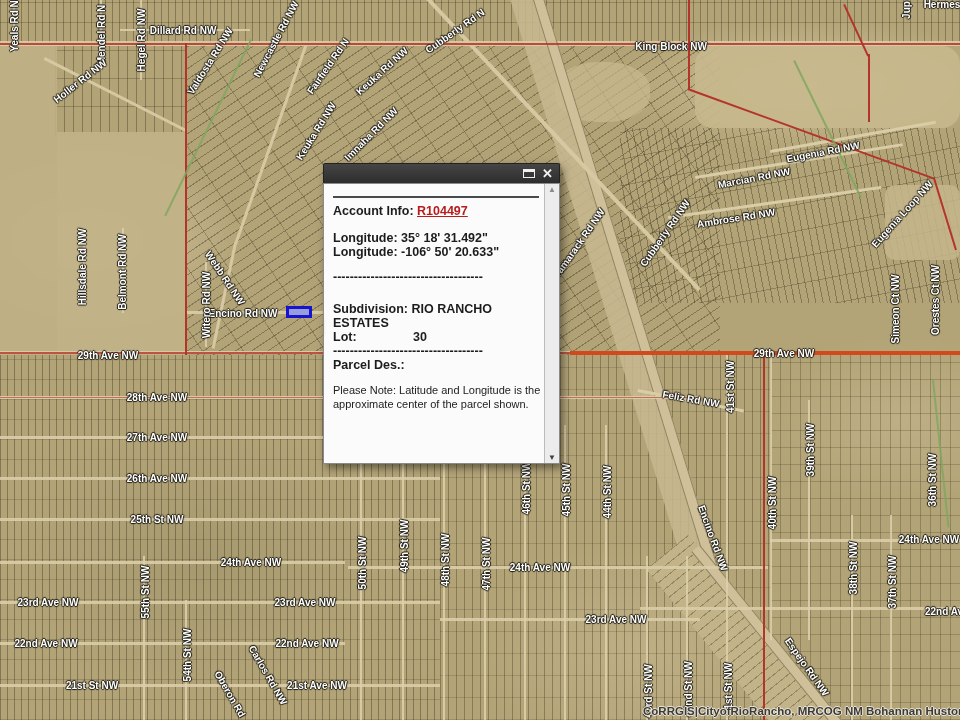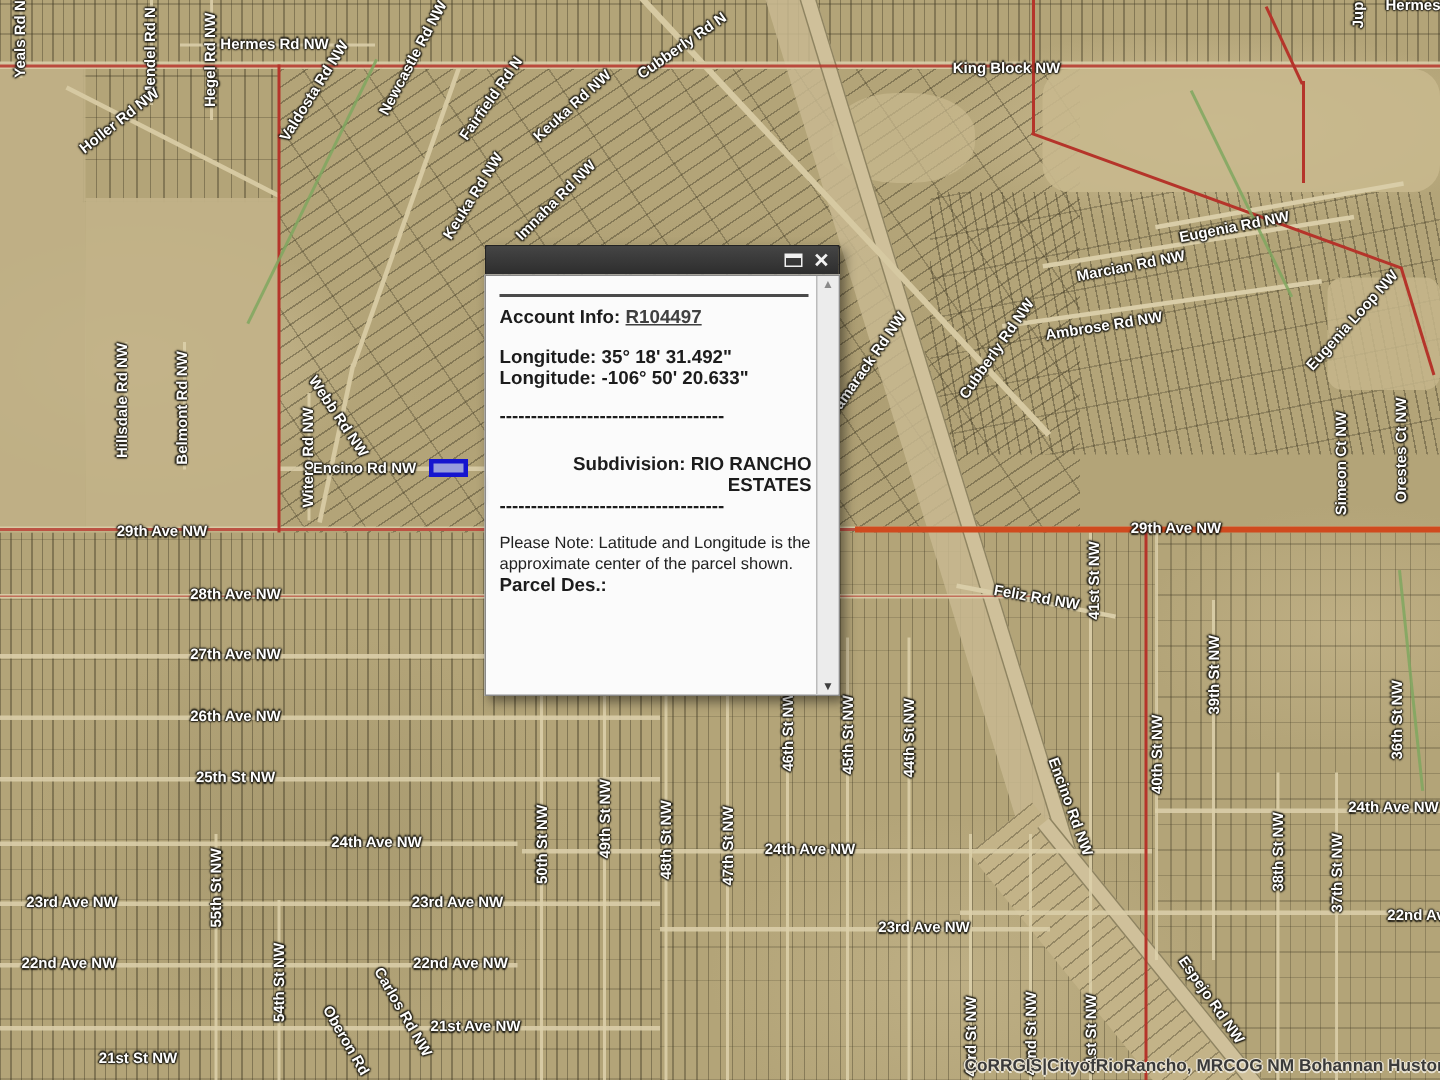--- a/index.html
+++ b/index.html
@@ -46,21 +46,21 @@
   .x-icon{color:#f2f2f2;font-size:13px;font-weight:bold;line-height:13px;cursor:pointer;}
   #popup-body{position:relative;height:279px;background:#fbfbfb;border:1px solid #8a8a8a;
     overflow:hidden;}
   #popup-content{position:absolute;left:0;top:0;right:15px;bottom:0;padding:7px 3px 0 9px;
     font-size:12.5px;font-weight:bold;color:#1c1c1c;line-height:14px;overflow:hidden;}
   #popup-scrollbar{position:absolute;right:0;top:0;width:15px;height:100%;background:#ececec;
     border-left:1px solid #bbb;box-sizing:border-box;}
   .sb-up{position:absolute;top:1px;left:0;width:100%;text-align:center;font-size:8px;color:#8a8a8a;cursor:pointer;}
   .sb-down{position:absolute;bottom:1px;left:0;width:100%;text-align:center;font-size:8px;color:#3f3f3f;cursor:pointer;}
   .hr-solid{border-bottom:2px solid #4a4a4a;margin:5px 0 6px 0;width:99%;}
-  .mt13{margin-top:13px;} .mt11{margin-top:11px;} .mt18{margin-top:18px;text-align:right;}
+  .mt13{margin-top:13px;} .mt11{margin-top:11px;} .mt18{margin-top:18px;}
   .kv{display:flex;} .kv .k{width:80px;flex:none;}
   a.acct{color:#17527e;text-decoration:underline;cursor:pointer;}
   #popup-note{font-weight:normal;font-size:11px;color:#222;line-height:14px;margin-top:11px;}
   #pointer{position:absolute;left:-13px;top:132px;width:0;height:0;
     border-top:9px solid transparent;border-bottom:9px solid transparent;
     border-right:13px solid #fbfbfb;filter:drop-shadow(-2px 2px 2px rgba(0,0,0,.3));}
   #sel-parcel{position:absolute;left:286px;top:306px;width:26px;height:12px;
     border:3px solid #1515cf;background:#979ddd;z-index:5;box-sizing:border-box;}
 </style>
 </head>
@@ -147,40 +147,40 @@
   <div class="seg redl" style="left:688px;top:88px;width:263px;height:2px;transform:rotate(20deg);z-index:4;"></div>
   <div class="seg redl" style="left:935px;top:178px;width:75px;height:2px;transform:rotate(73deg);z-index:4;"></div>
   <div class="seg redl" style="left:845px;top:4px;width:57px;height:2px;transform:rotate(65deg);z-index:4;"></div>
   <div class="redl" style="left:868px;top:54px;width:2px;height:68px;z-index:4;"></div>
 
   <div class="seg greenl" style="left:795px;top:60px;width:153px;height:2px;transform:rotate(64deg);z-index:4;"></div>
   <div class="seg greenl" style="left:934px;top:380px;width:148px;height:2px;transform:rotate(84deg);z-index:4;"></div>
   <div class="seg greenl" style="left:252px;top:40px;width:196px;height:2px;transform:rotate(116deg);z-index:4;"></div>
 
   <div>
-      <span class="lbl" style="left: 183px; top: 30px; transform: translate(-50%, -50%) rotate(0deg);">Hermes Rd NW</span>
+      <span class="lbl" style="left: 183px; top: 30px; transform: translate(-50%, -50%) rotate(0deg);">Dillard Rd NW</span>
       <span class="lbl" style="left: 671px; top: 46px; transform: translate(-50%, -50%) rotate(0deg);">King Block NW</span>
       <span class="lbl" style="left: 934px; top: 4px; transform: translate(-50%, -50%) rotate(0deg); padding-left: 16px;">Hermes</span>
       <span class="lbl" style="left: 243px; top: 313px; transform: translate(-50%, -50%) rotate(0deg);">Encino Rd NW</span>
       <span class="lbl" style="left: 108px; top: 355px; transform: translate(-50%, -50%) rotate(0deg);">29th Ave NW</span>
       <span class="lbl" style="left: 784px; top: 353px; transform: translate(-50%, -50%) rotate(0deg);">29th Ave NW</span>
       <span class="lbl" style="left: 157px; top: 397px; transform: translate(-50%, -50%) rotate(0deg);">28th Ave NW</span>
       <span class="lbl" style="left: 157px; top: 437px; transform: translate(-50%, -50%) rotate(0deg);">27th Ave NW</span>
       <span class="lbl" style="left: 157px; top: 478px; transform: translate(-50%, -50%) rotate(0deg);">26th Ave NW</span>
       <span class="lbl" style="left: 157px; top: 519px; transform: translate(-50%, -50%) rotate(0deg);">25th St NW</span>
       <span class="lbl" style="left: 251px; top: 562px; transform: translate(-50%, -50%) rotate(0deg);">24th Ave NW</span>
       <span class="lbl" style="left: 540px; top: 567px; transform: translate(-50%, -50%) rotate(0deg);">24th Ave NW</span>
       <span class="lbl" style="left: 929px; top: 539px; transform: translate(-50%, -50%) rotate(0deg);">24th Ave NW</span>
       <span class="lbl" style="left: 48px; top: 602px; transform: translate(-50%, -50%) rotate(0deg);">23rd Ave NW</span>
       <span class="lbl" style="left: 305px; top: 602px; transform: translate(-50%, -50%) rotate(0deg);">23rd Ave NW</span>
       <span class="lbl" style="left: 616px; top: 619px; transform: translate(-50%, -50%) rotate(0deg);">23rd Ave NW</span>
       <span class="lbl" style="left: 46px; top: 643px; transform: translate(-50%, -50%) rotate(0deg);">22nd Ave NW</span>
       <span class="lbl" style="left: 307px; top: 643px; transform: translate(-50%, -50%) rotate(0deg);">22nd Ave NW</span>
       <span class="lbl" style="left: 944px; top: 611px; transform: translate(-50%, -50%) rotate(0deg);">22nd Av</span>
-      <span class="lbl" style="left: 92px; top: 685px; transform: translate(-50%, -50%) rotate(0deg); margin-top: 21px;">21st St NW</span>
+      <span class="lbl" style="left: 92px; top: 685px; transform: translate(-50%, -50%) rotate(0deg);">21st St NW</span>
       <span class="lbl" style="left: 317px; top: 685px; transform: translate(-50%, -50%) rotate(0deg);">21st Ave NW</span>
       <span class="lbl" style="left: 14px; top: 26px; transform: translate(-50%, -50%) rotate(-90deg);">Yeals Rd N</span>
       <span class="lbl" style="left: 101px; top: 35px; transform: translate(-50%, -50%) rotate(-90deg);">Mendel Rd N</span>
       <span class="lbl" style="left: 141px; top: 40px; transform: translate(-50%, -50%) rotate(-90deg);">Hegel Rd NW</span>
       <span class="lbl" style="left: 906px; top: 10px; transform: translate(-50%, -50%) rotate(-90deg);">Jup</span>
       <span class="lbl" style="left: 82px; top: 267px; transform: translate(-50%, -50%) rotate(-90deg);">Hillsdale Rd NW</span>
       <span class="lbl" style="left: 122px; top: 272px; transform: translate(-50%, -50%) rotate(-90deg);">Belmont Rd NW</span>
       <span class="lbl" style="left: 206px; top: 305px; transform: translate(-50%, -50%) rotate(-90deg);">Witero Rd NW</span>
       <span class="lbl" style="left: 362px; top: 563px; transform: translate(-50%, -50%) rotate(-90deg);">50th St NW</span>
       <span class="lbl" style="left: 404px; top: 546px; transform: translate(-50%, -50%) rotate(-90deg);">49th St NW</span>
@@ -232,41 +232,45 @@
     <div id="popup-titlebar">
       <span class="win-icon"></span>
       <span class="x-icon">✕</span>
     </div>
     <div id="popup-body">
       <div id="pointer"></div>
       <div id="popup-content">
         <div class="hr-solid"></div>
         <div>
           <span>Account Info:</span>
-          <a class="acct" style="color: #404040;">R104497</a>
+          <a class="acct" style="color: #b91c1c;">R104497</a>
         </div>
         <div class="mt13">
           <span>Longitude:</span>
           <span>35° 18' 31.492"</span>
         </div>
         <div>
           <span>Longitude:</span>
           <span>-106° 50' 20.633"</span>
         </div>
         <div class="mt11">------------------------------------</div>
         <div class="mt18">
           <span>Subdivision:</span>
           <span>RIO RANCHO ESTATES</span>
         </div>
+        <div class="kv">
+          <span class="k">Lot:</span>
+          <span>30</span>
+        </div>
         <div>------------------------------------</div>
-        <div id="popup-note">Please Note: Latitude and Longitude is the approximate center of the parcel shown.</div>
         <div>
           <span>Parcel Des.:</span>
           <span></span>
         </div>
+        <div id="popup-note">Please Note: Latitude and Longitude is the approximate center of the parcel shown.</div>
       </div>
       <div id="popup-scrollbar">
         <div class="sb-up">▲</div>
         <div class="sb-down">▼</div>
       </div>
     </div>
   </div>
 </div>
 
 </body></html>

